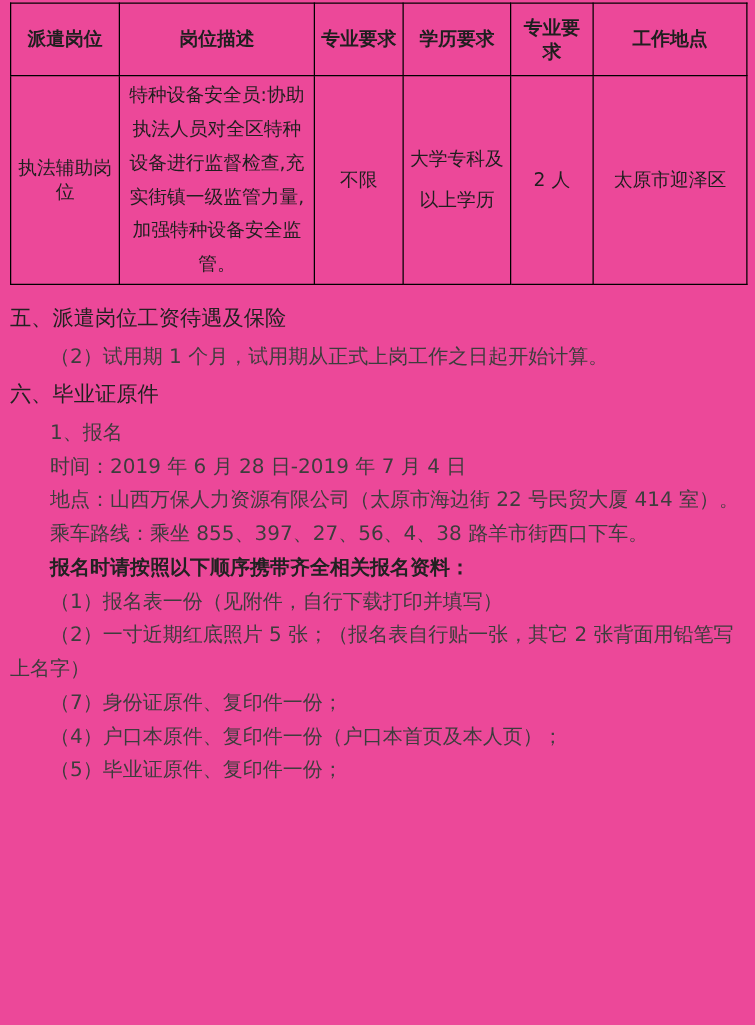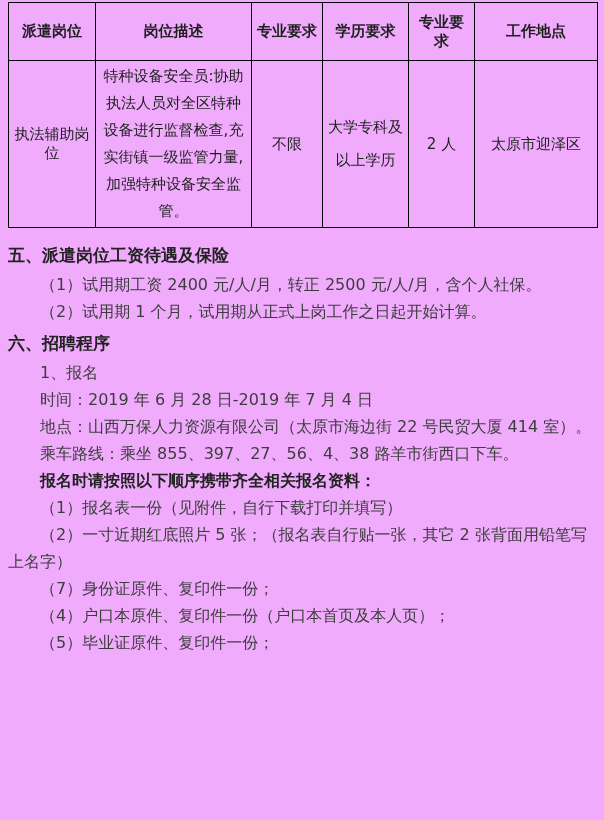--- a/index.html
+++ b/index.html
@@ -4,21 +4,21 @@
 <style>
   * { margin: 0; padding: 0; box-sizing: border-box; }
   html, body {
     width: 604px;
     background: #ffffff;
     font-family: "DejaVu Sans", sans-serif;
   }
   .page {
     width: 604px;
     min-height: 820px;
-    background: #f0abfc;
+    background: #ec4899;
     padding: 2px 7px 4px 8px;
   }
 
   
   table.position-table {
     border-collapse: collapse;
     table-layout: fixed;
     width: 589px;
   }
   table.position-table th,
@@ -47,21 +47,21 @@
   
   .content {
     margin-top: 13px;
     color: #3d3d3d;
     font-size: 16px;
     line-height: 27px;
     width: 588px;
   }
   .content h2 {
     font-size: 17px;
-    font-weight: bold;
+    font-weight: normal;
     color: #222222;
     line-height: 28px;
     margin: 4px 0 2px 0;
   }
   .content p {
     text-indent: 2em;
     margin: 0;
   }
   .content p.bold {
     font-weight: bold;
@@ -100,24 +100,23 @@
         <td class="cell-edu">大学专科及以上学历</td>
         <td>2 人</td>
         <td>太原市迎泽区</td>
       </tr>
     </tbody>
   </table>
 
   <div class="content">
 
     <h2>五、派遣岗位工资待遇及保险</h2>
-    <p>（1）试用期工资 2400 元/人/月，转正 2500 元/人/月，含个人社保。</p>
     <p>（2）试用期 1 个月，试用期从正式上岗工作之日起开始计算。</p>
 
-    <h2>六、招聘程序</h2>
+    <h2>六、毕业证原件</h2>
     <p>1、报名</p>
     <p>时间：2019 年 6 月 28 日-2019 年 7 月 4 日</p>
     <p>地点：山西万保人力资源有限公司（太原市海边街 22 号民贸大厦 414 室）。</p>
     <p>乘车路线：乘坐 855、397、27、56、4、38 路羊市街西口下车。</p>
     <p class="bold">报名时请按照以下顺序携带齐全相关报名资料：</p>
     <p>（1）报名表一份（见附件，自行下载打印并填写）</p>
     <p>（2）一寸近期红底照片 5 张；（报名表自行贴一张，其它 2 张背面用铅笔写上名字）</p>
     <p>（7）身份证原件、复印件一份；</p>
     <p>（4）户口本原件、复印件一份（户口本首页及本人页）；</p>
     <p>（5）毕业证原件、复印件一份；</p>

